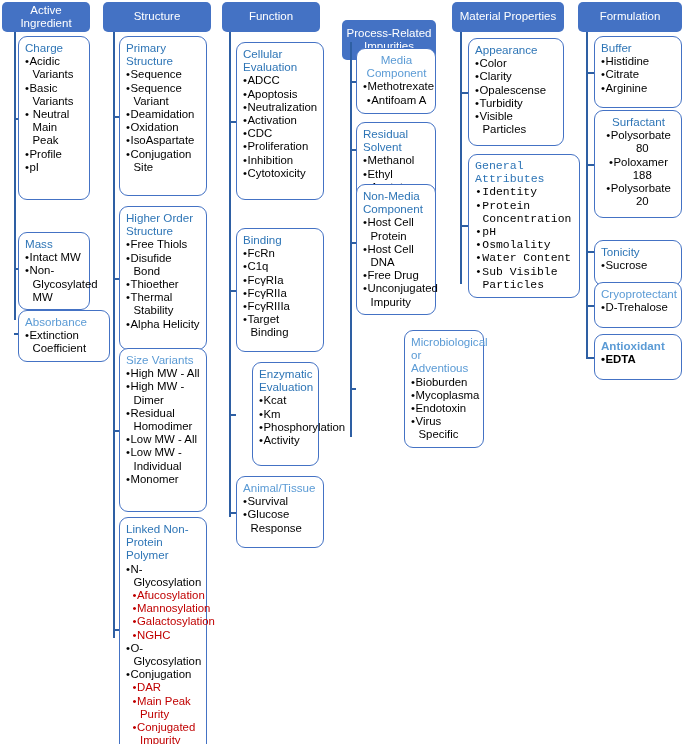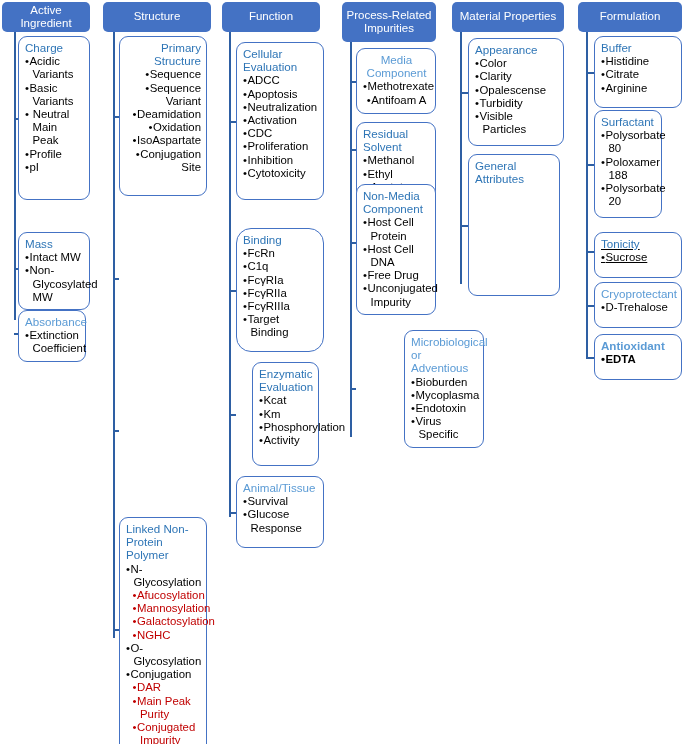--- a/index.html
+++ b/index.html
@@ -63,42 +63,63 @@
     </div>
     <div class="stub" style="left: 14px; width: 4px; top: 268px;"></div>
     <div class="box" style="left: 18px; top: 232px; width: 72px; min-height: 72px;">
       <div class="bx-title">Mass</div>
       <ul class="items">
         <li>Intact MW</li>
         <li>Non-Glycosylated MW</li>
       </ul>
     </div>
     <div class="stub" style="left: 14px; width: 4px; top: 333px;"></div>
-    <div class="box" style="left: 18px; top: 310px; width: 68px; min-height: 46px;">
+    <div class="box" style="left: 18px; top: 310px; width: 92px; min-height: 46px;">
       <div class="bx-title light">Absorbance</div>
       <ul class="items">
         <li>Extinction Coefficient</li>
       </ul>
     </div>
     <div class="hdr" style="left: 103px; top: 2px; width: 108px; height: 30px;">Structure</div>
     <div class="trunk" style="left: 113px; top: 32px; height: 606px;"></div>
     <div class="stub" style="left: 113px; width: 6px; top: 116px;"></div>
-    <div class="box" style="left: 119px; top: 36px; width: 88px; min-height: 160px; text-align: right;">
+    <div class="box" style="left: 119px; top: 36px; width: 88px; min-height: 160px;">
       <div class="bx-title">Primary Structure</div>
       <ul class="items">
         <li>Sequence</li>
         <li>Sequence Variant</li>
         <li>Deamidation</li>
         <li>Oxidation</li>
         <li>IsoAspartate</li>
         <li>Conjugation Site</li>
       </ul>
     </div>
     <div class="stub" style="left: 113px; width: 6px; top: 278px;"></div>
+    <div class="box" style="left: 119px; top: 206px; width: 88px; min-height: 144px;">
+      <div class="bx-title">Higher Order Structure</div>
+      <ul class="items">
+        <li>Free Thiols</li>
+        <li>Disufide Bond</li>
+        <li>Thioether</li>
+        <li>Thermal Stability</li>
+        <li>Alpha Helicity</li>
+      </ul>
+    </div>
     <div class="stub" style="left: 113px; width: 6px; top: 430px;"></div>
+    <div class="box" style="left: 119px; top: 348px; width: 88px; min-height: 164px;">
+      <div class="bx-title light">Size Variants</div>
+      <ul class="items">
+        <li>High MW - All</li>
+        <li>High MW - Dimer</li>
+        <li>Residual Homodimer</li>
+        <li>Low MW - All</li>
+        <li>Low MW - Individual</li>
+        <li>Monomer</li>
+      </ul>
+    </div>
     <div class="stub" style="left: 113px; width: 6px; top: 629px;"></div>
     <div class="box" style="left: 119px; top: 517px; width: 88px; min-height: 224px;">
       <div class="bx-title">Linked Non-Protein Polymer</div>
       <ul class="items">
         <li>N-Glycosylation</li>
         <li class="red">Afucosylation</li>
         <li class="red">Mannosylation</li>
         <li class="red">Galactosylation</li>
         <li class="red">NGHC</li>
         <li>O-Glycosylation</li>
@@ -118,21 +139,21 @@
         <li>Apoptosis</li>
         <li>Neutralization</li>
         <li>Activation</li>
         <li>CDC</li>
         <li>Proliferation</li>
         <li>Inhibition</li>
         <li>Cytotoxicity</li>
       </ul>
     </div>
     <div class="stub" style="left: 229px; width: 7px; top: 290px;"></div>
-    <div class="box" style="left: 236px; top: 228px; width: 88px; min-height: 124px; border-radius: 15px;">
+    <div class="box" style="left: 236px; top: 228px; width: 88px; min-height: 124px;">
       <div class="bx-title">Binding</div>
       <ul class="items">
         <li>FcRn</li>
         <li>C1q</li>
         <li>FcγRIa</li>
         <li>FcγRIIa</li>
         <li>FcγRIIIa</li>
         <li>Target Binding</li>
       </ul>
     </div>
@@ -147,21 +168,21 @@
       </ul>
     </div>
     <div class="stub" style="left: 229px; width: 7px; top: 512px;"></div>
     <div class="box" style="left: 236px; top: 476px; width: 88px; min-height: 72px;">
       <div class="bx-title light">Animal/Tissue</div>
       <ul class="items">
         <li>Survival</li>
         <li>Glucose Response</li>
       </ul>
     </div>
-    <div class="hdr" style="left: 342px; top: 2px; width: 94px; height: 40px;">Process-Related Impurities</div>
+    <div class="hdr" style="left: 342px; top: 20px; width: 94px; height: 40px;">Process-Related Impurities</div>
     <div class="trunk" style="left: 350px; top: 42px; height: 395px;"></div>
     <div class="stub" style="left: 350px; width: 6px; top: 81px;"></div>
     <div class="box" style="left: 356px; top: 48px; width: 80px; min-height: 66px; text-align: center;">
       <div class="bx-title light">Media Component</div>
       <ul class="items">
         <li>Methotrexate</li>
         <li>Antifoam A</li>
       </ul>
     </div>
     <div class="stub" style="left: 350px; width: 6px; top: 149px;"></div>
@@ -199,45 +220,53 @@
       <div class="bx-title">Appearance</div>
       <ul class="items">
         <li>Color</li>
         <li>Clarity</li>
         <li>Opalescense</li>
         <li>Turbidity</li>
         <li>Visible Particles</li>
       </ul>
     </div>
     <div class="stub" style="left: 460px; width: 8px; top: 225px;"></div>
-    <div class="box" style="left: 468px; top: 154px; width: 92px; min-height: 142px;">
+    <div class="box" style="left: 468px; top: 154px; width: 112px; min-height: 142px; font-family: Liberation Mono, monospace;">
       <div class="bx-title">General Attributes</div>
+      <ul class="items">
+        <li>Identity</li>
+        <li>Protein Concentration</li>
+        <li>pH</li>
+        <li>Osmolality</li>
+        <li>Water Content</li>
+        <li>Sub Visible Particles</li>
+      </ul>
     </div>
     <div class="hdr" style="left: 578px; top: 2px; width: 104px; height: 30px;">Formulation</div>
     <div class="trunk" style="left: 586px; top: 32px; height: 326px;"></div>
     <div class="stub" style="left: 586px; width: 8px; top: 72px;"></div>
     <div class="box" style="left: 594px; top: 36px; width: 88px; min-height: 72px;">
       <div class="bx-title">Buffer</div>
       <ul class="items">
         <li>Histidine</li>
         <li>Citrate</li>
         <li>Arginine</li>
       </ul>
     </div>
     <div class="stub" style="left: 586px; width: 8px; top: 164px;"></div>
-    <div class="box" style="left: 594px; top: 110px; width: 68px; min-height: 108px;">
+    <div class="box" style="left: 594px; top: 110px; width: 88px; min-height: 108px; text-align: center;">
       <div class="bx-title">Surfactant</div>
       <ul class="items">
         <li>Polysorbate 80</li>
         <li>Poloxamer 188</li>
         <li>Polysorbate 20</li>
       </ul>
     </div>
     <div class="stub" style="left: 586px; width: 8px; top: 251px;"></div>
-    <div class="box" style="left: 594px; top: 232px; width: 88px; min-height: 46px; text-decoration: underline;">
+    <div class="box" style="left: 594px; top: 240px; width: 88px; min-height: 46px;">
       <div class="bx-title">Tonicity</div>
       <ul class="items">
         <li>Sucrose</li>
       </ul>
     </div>
     <div class="stub" style="left: 586px; width: 8px; top: 305px;"></div>
     <div class="box" style="left: 594px; top: 282px; width: 88px; min-height: 46px;">
       <div class="bx-title light">Cryoprotectant</div>
       <ul class="items">
         <li>D-Trehalose</li>

